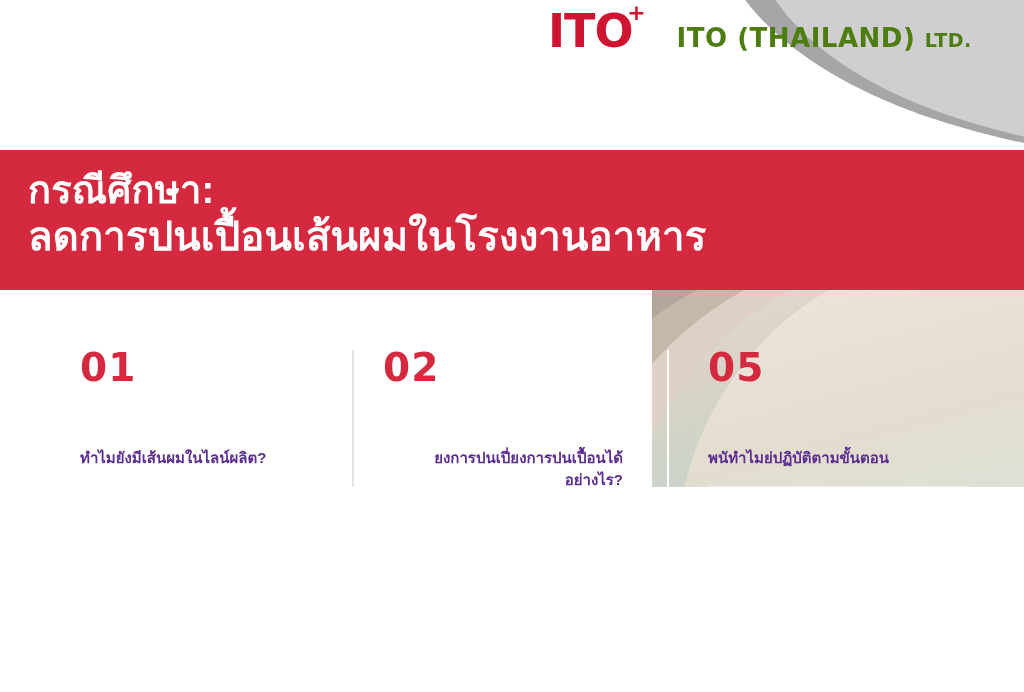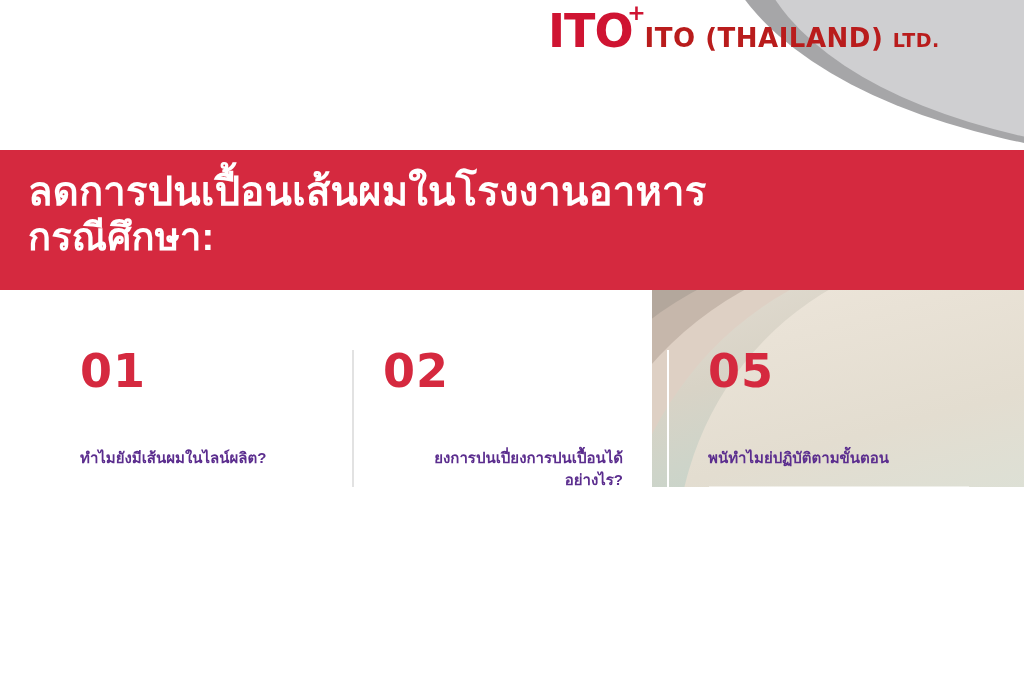--- a/index.html
+++ b/index.html
@@ -149,25 +149,26 @@
     right: -12px;
     top: -6px;
     font-size: 22px;
     font-weight: 700;
     color: #cf1432;
     line-height: 1;
   }
   .logo-text {
     font-size: 26px;
     font-weight: 700;
-    color: #b91c1c;
+    color: #4d7c0f;
     line-height: 1;
     letter-spacing: 0.5px;
     padding-bottom: 3px;
     font-family: "DejaVu Sans", sans-serif;
+    margin-left: 32px;
   }
   .logo-text .small {
     font-size: 19px;
   }
 
   
   .banner {
     position: absolute;
     left: 0;
     top: 150px;
@@ -202,21 +203,21 @@
     height: 402px;
   }
   .col-1 { left: 57px;  width: 290px; }
   .col-2 { left: 383px; width: 290px; text-align: right; }
   .col-3 { left: 708px; width: 290px; }
 
   .col-num {
     position: absolute;
     top: 58px;
     left: 23px;
-    font-size: 46px;
+    font-size: 39px;
     font-weight: 700;
     color: #d5293f;
     letter-spacing: 1px;
     line-height: 1;
     font-family: "DejaVu Sans", sans-serif;
   }
   .col-1 .col-num { left: 23px; }
   .col-2 .col-num { left: 0px; }
   .col-3 .col-num { left: 0px; }
 
@@ -288,22 +289,22 @@
       <span class="logo-plus">+</span>
     </div>
     <div class="logo-text">
       <span>ITO (THAILAND)</span>
       <span class="small">LTD.</span>
     </div>
   </div>
 
   <div class="banner">
     <div class="banner-inner">
+      <div class="banner-line l1">กรณีศึกษา:</div>
       <div class="banner-line l2">ลดการปนเปื้อนเส้นผมในโรงงานอาหาร</div>
-      <div class="banner-line l1">กรณีศึกษา:</div>
     </div>
   </div>
 
   <div class="divider d1"></div>
   <div class="divider d2"></div>
 
   <div class="cols">
 
     <div class="col col-1">
       <div class="col-num">01</div>

